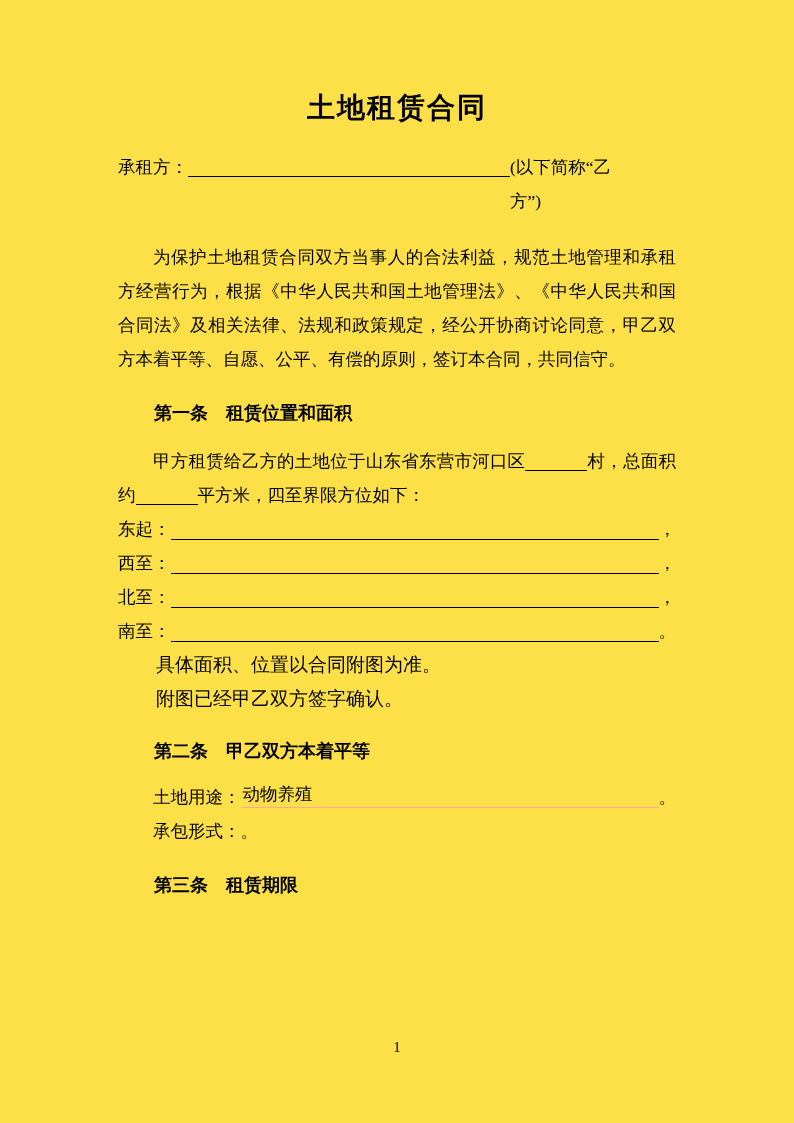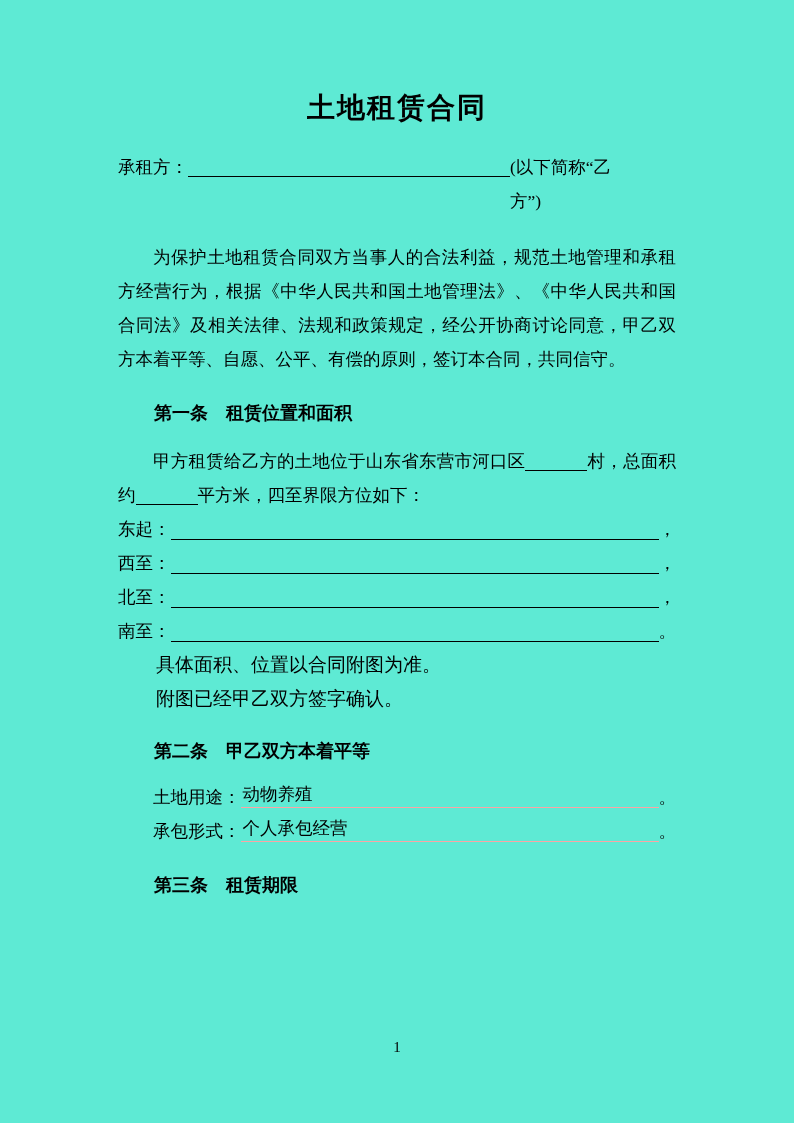--- a/index.html
+++ b/index.html
@@ -3,21 +3,21 @@
 <meta charset="utf-8">
 <style>
   * { box-sizing: border-box; margin: 0; padding: 0; }
   html, body { background: #ffffff; }
   body { font-family: "Liberation Serif", "DejaVu Serif", serif; color: #000; }
 
   .page {
     position: relative;
     width: 794px;
     height: 1123px;
-    background: #5eead4;
+    background: #fde047;
     margin: 0 auto;
     overflow: hidden;
   }
 
   .content {
     position: absolute;
     left: 118px;
     top: 88px;
     width: 558px;
   }
@@ -158,21 +158,20 @@
 
     <div class="heading heading-2">第二条　甲乙双方本着平等</div>
 
     <div class="field-row">
       <span class="f-label">土地用途：</span>
       <span class="f-value-box"><span class="f-value">动物养殖</span></span>
       <span class="f-punct">。</span>
     </div>
     <div class="field-row">
       <span class="f-label">承包形式：</span>
-      <span class="f-value-box"><span class="f-value">个人承包经营</span></span>
       <span class="f-punct">。</span>
     </div>
 
     <div class="heading heading-3">第三条　租赁期限</div>
 
   </div>
 
   <div class="page-number">1</div>
 </div>
 

